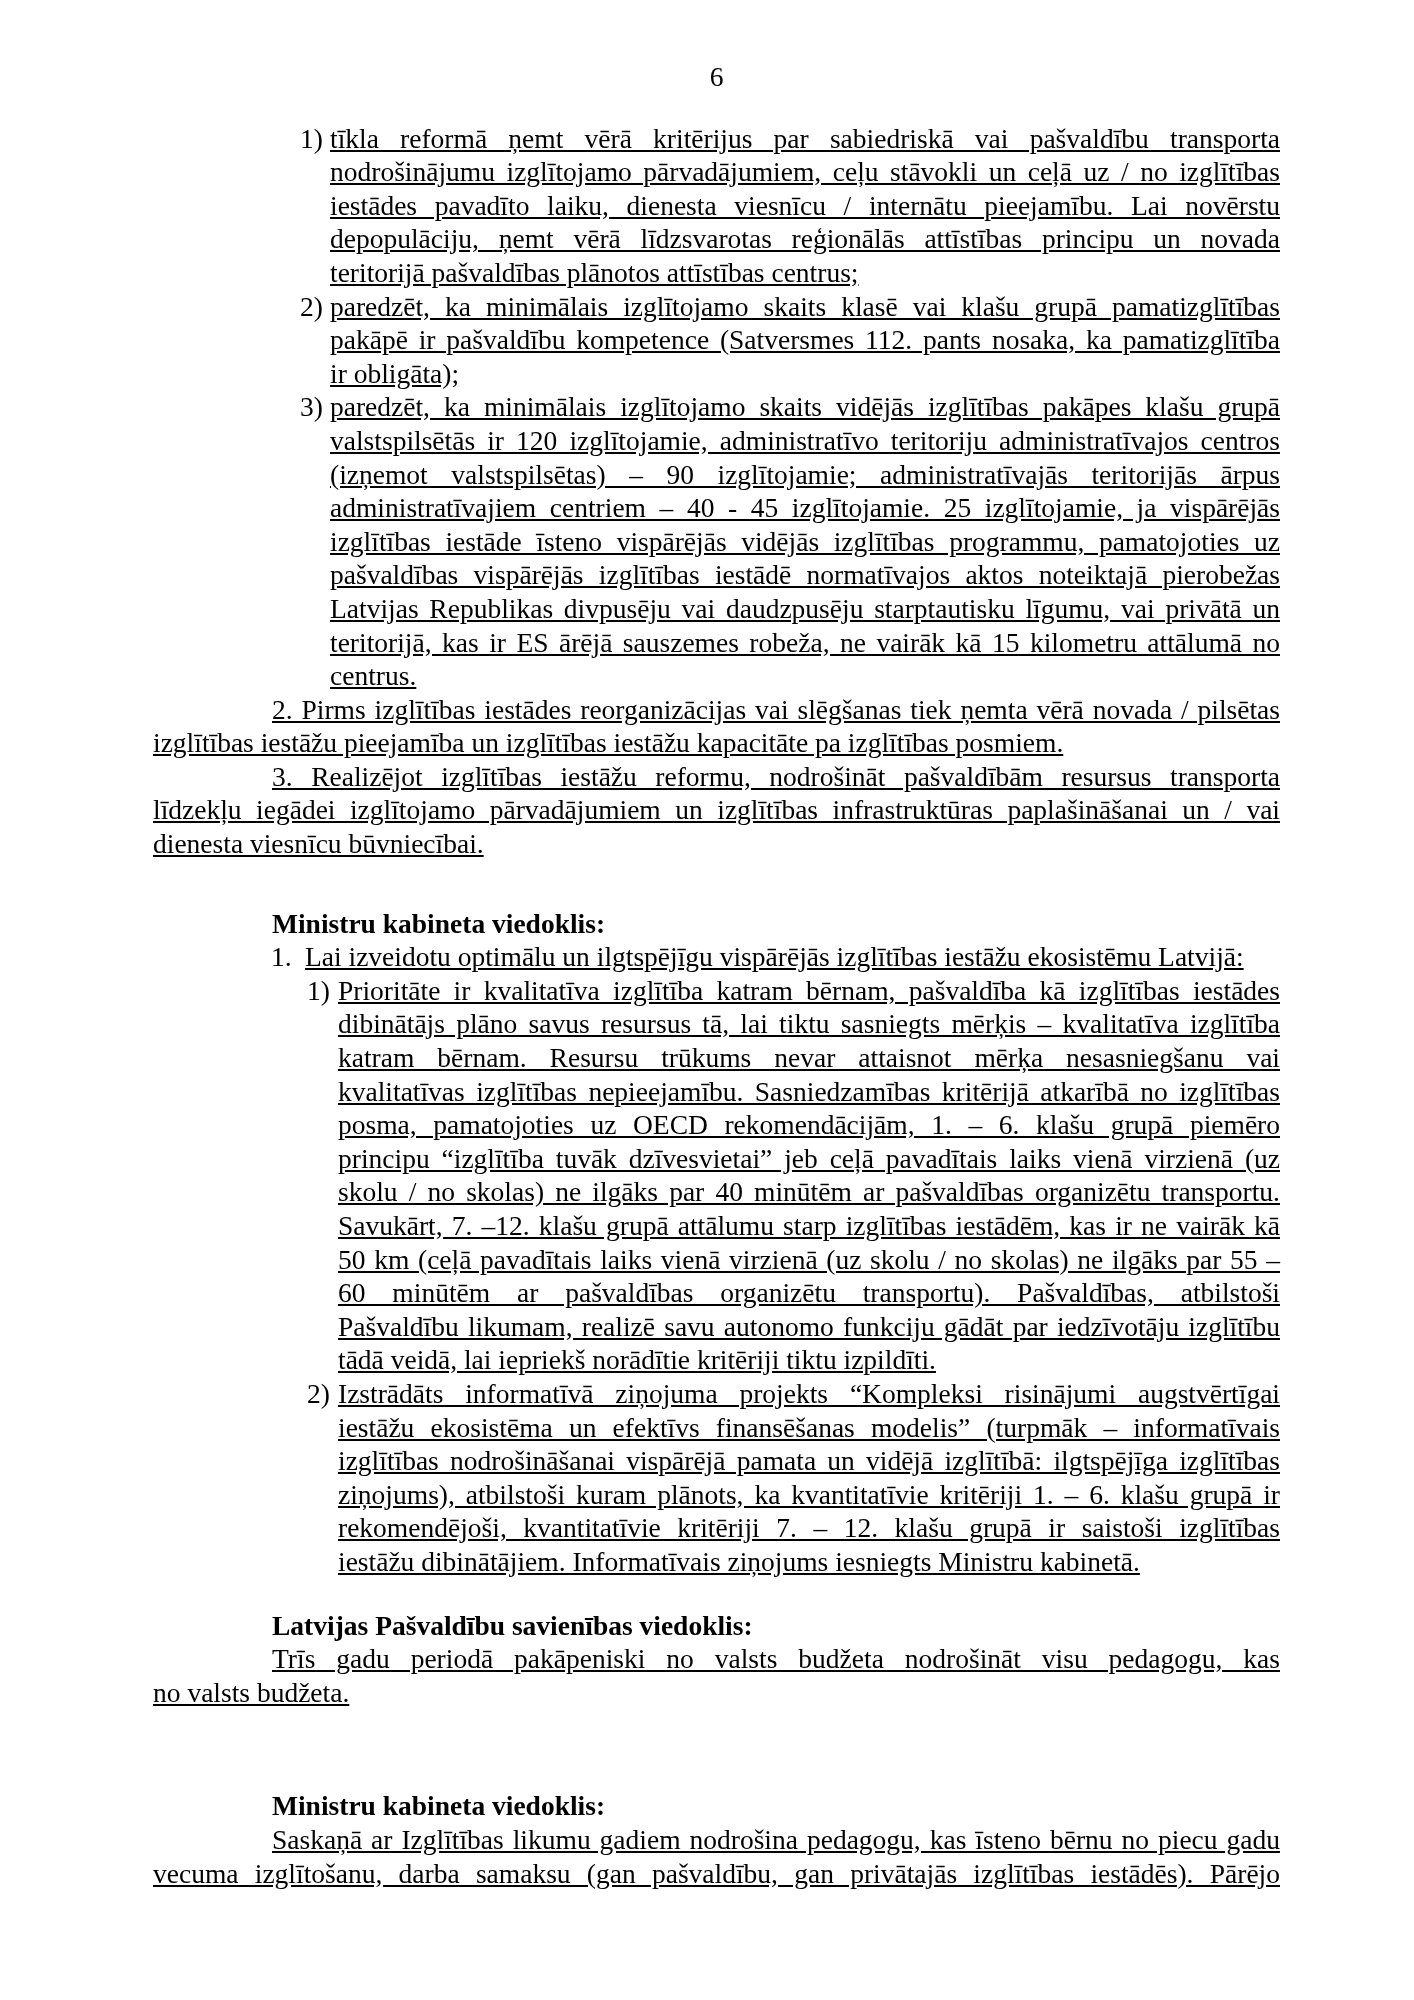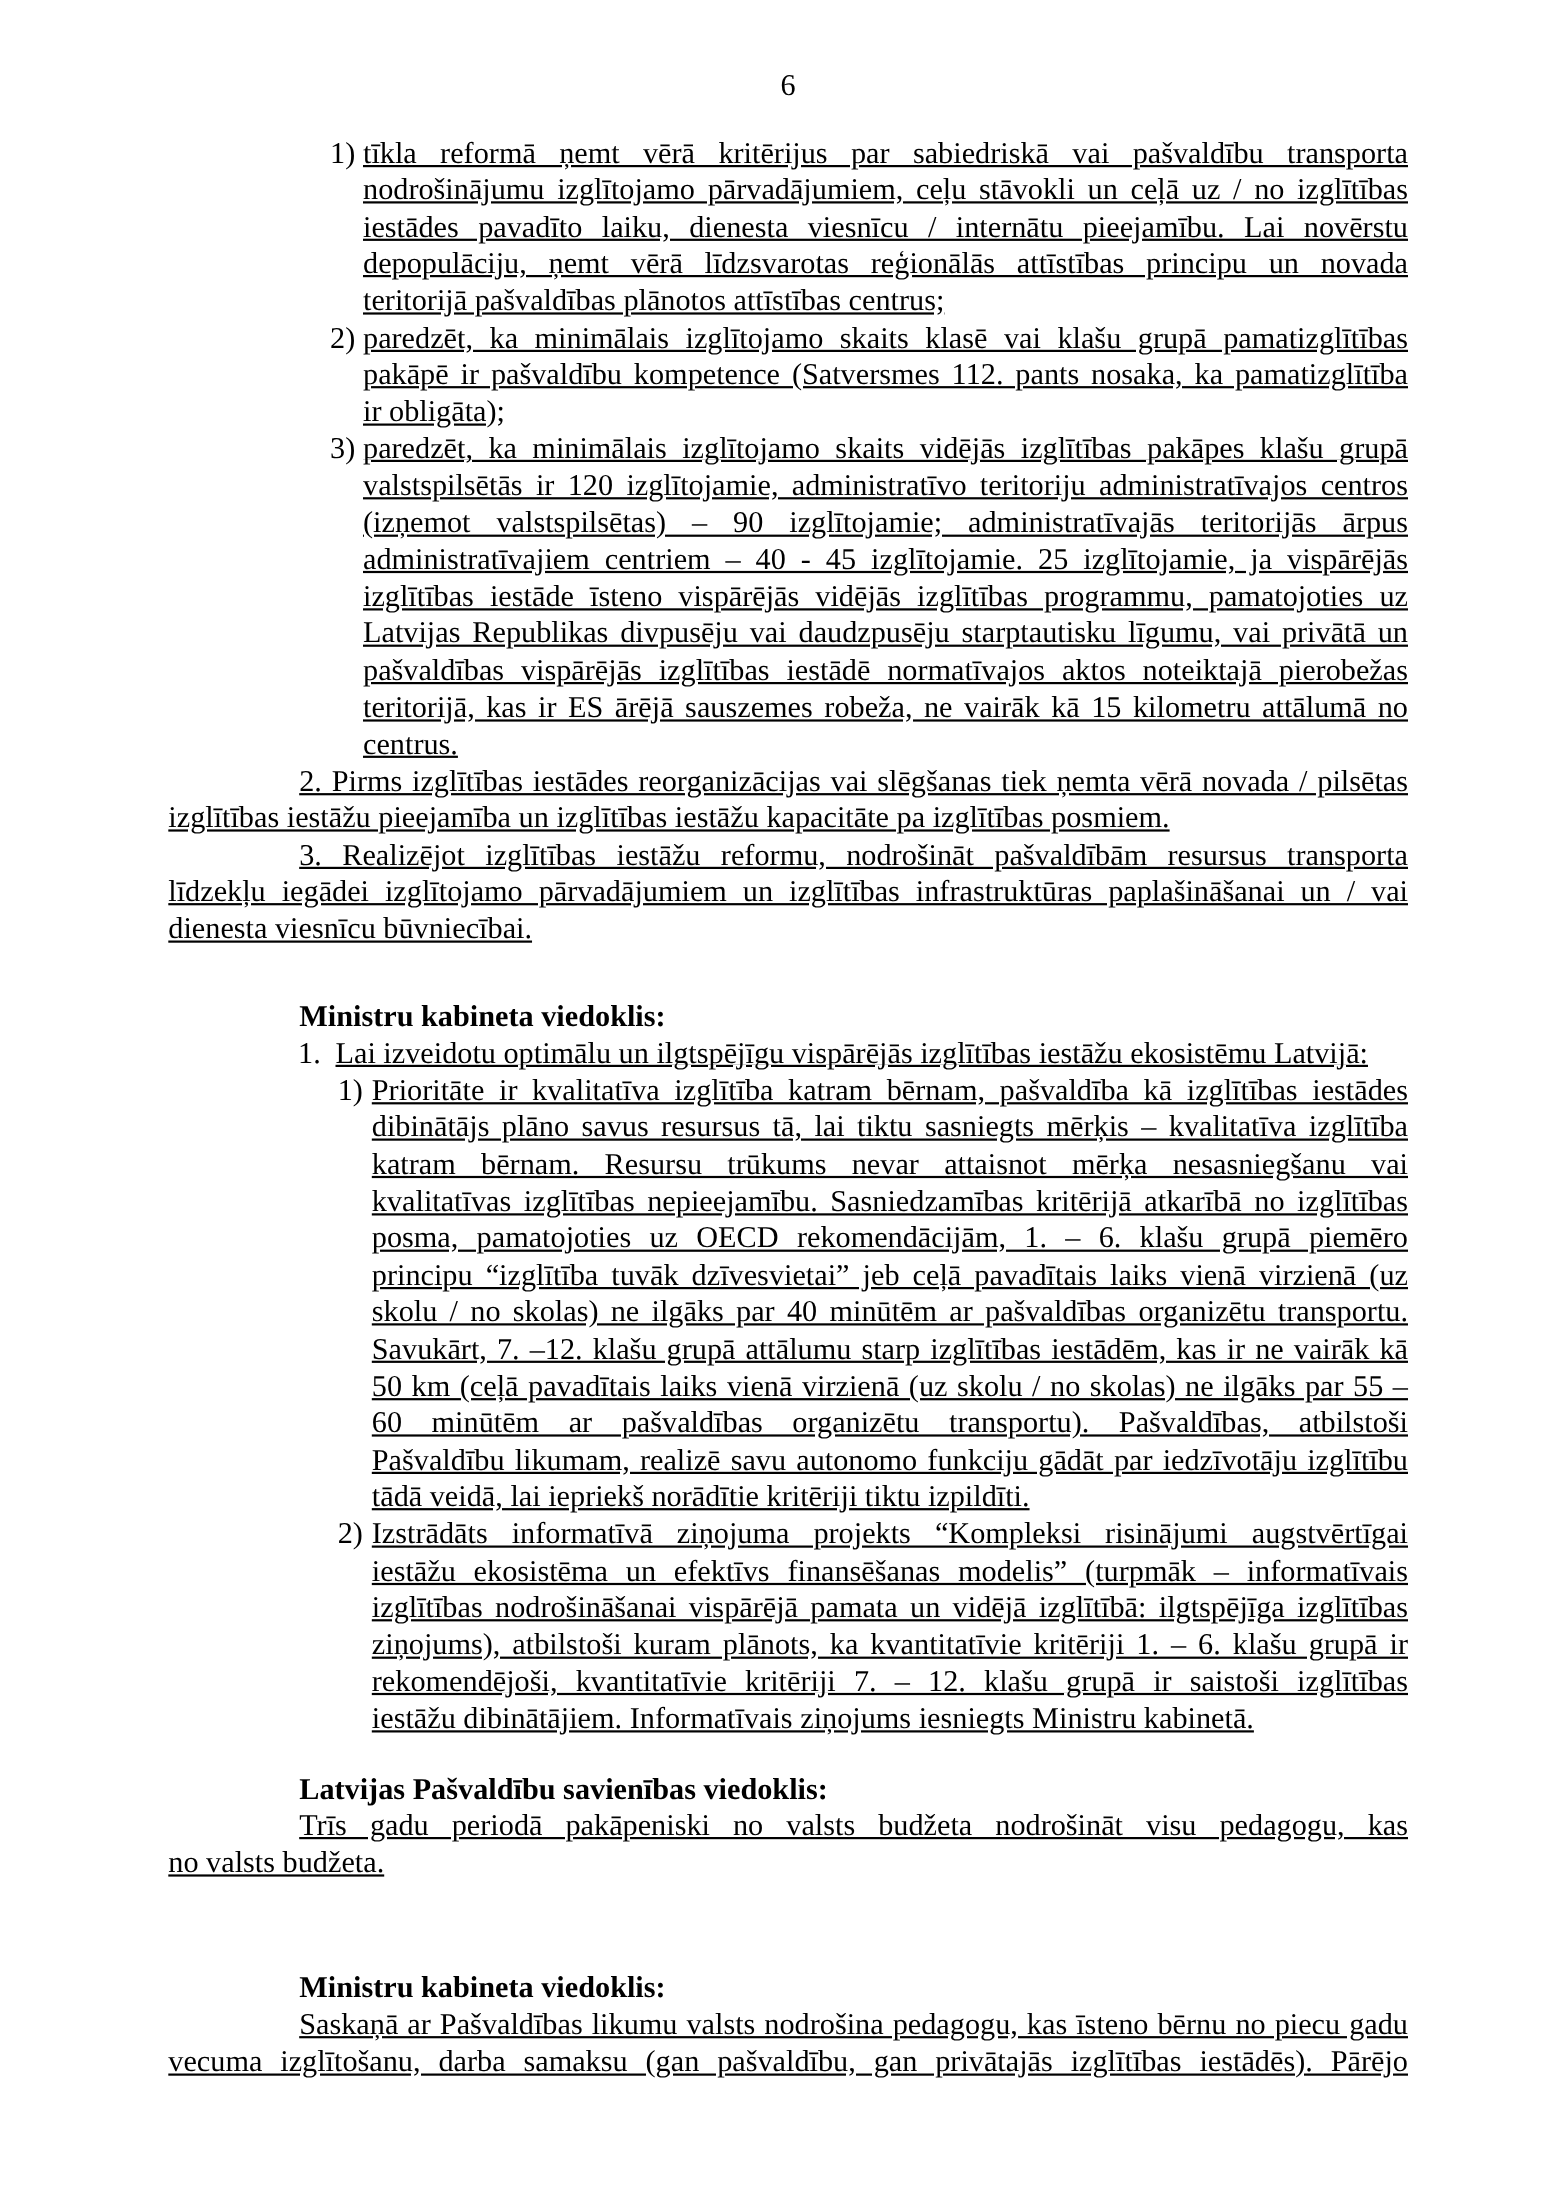--- a/index.html
+++ b/index.html
@@ -67,22 +67,22 @@
         <div class="line">pakāpē ir pašvaldību kompetence (Satversmes 112. pants nosaka, ka pamatizglītība</div>
         <div class="line last">ir obligāta);</div>
       </div>
       <div class="li outer">
         <span class="marker">3)</span>
         <div class="line">paredzēt, ka minimālais izglītojamo skaits vidējās izglītības pakāpes klašu grupā</div>
         <div class="line">valstspilsētās ir 120 izglītojamie, administratīvo teritoriju administratīvajos centros</div>
         <div class="line">(izņemot valstspilsētas) – 90 izglītojamie; administratīvajās teritorijās ārpus</div>
         <div class="line">administratīvajiem centriem – 40 - 45 izglītojamie. 25 izglītojamie, ja vispārējās</div>
         <div class="line">izglītības iestāde īsteno vispārējās vidējās izglītības programmu, pamatojoties uz</div>
+        <div class="line">pašvaldības vispārējās izglītības iestādē normatīvajos aktos noteiktajā pierobežas</div>
         <div class="line">Latvijas Republikas divpusēju vai daudzpusēju starptautisku līgumu, vai privātā un</div>
-        <div class="line">pašvaldības vispārējās izglītības iestādē normatīvajos aktos noteiktajā pierobežas</div>
         <div class="line">teritorijā, kas ir ES ārējā sauszemes robeža, ne vairāk kā 15 kilometru attālumā no</div>
         <div class="line last">centrus.</div>
       </div>
       <div class="par">
         <div class="line first">2. Pirms izglītības iestādes reorganizācijas vai slēgšanas tiek ņemta vērā novada / pilsētas</div>
         <div class="line last">izglītības iestāžu pieejamība un izglītības iestāžu kapacitāte pa izglītības posmiem.</div>
       </div>
       <div class="par">
         <div class="line first">3. Realizējot izglītības iestāžu reformu, nodrošināt pašvaldībām resursus transporta</div>
         <div class="line">līdzekļu iegādei izglītojamo pārvadājumiem un izglītības infrastruktūras paplašināšanai un / vai</div>
@@ -120,17 +120,17 @@
       </div>
       <div class="spacer mid"></div>
       <div class="heading">Latvijas Pašvaldību savienības viedoklis:</div>
       <div class="par">
         <div class="line first">Trīs gadu periodā pakāpeniski no valsts budžeta nodrošināt visu pedagogu, kas</div>
         <div class="line last">no valsts budžeta.</div>
       </div>
       <div class="spacer large"></div>
       <div class="heading">Ministru kabineta viedoklis:</div>
       <div class="par">
-        <div class="line first">Saskaņā ar Pašvaldības likumu valsts nodrošina pedagogu, kas īsteno bērnu no piecu gadu</div>
+        <div class="line first">Saskaņā ar Izglītības likumu gadiem nodrošina pedagogu, kas īsteno bērnu no piecu gadu</div>
         <div class="line">vecuma izglītošanu, darba samaksu (gan pašvaldību, gan privātajās izglītības iestādēs). Pārējo</div>
       </div>
     </div>
 </div>
 
 </body></html>

